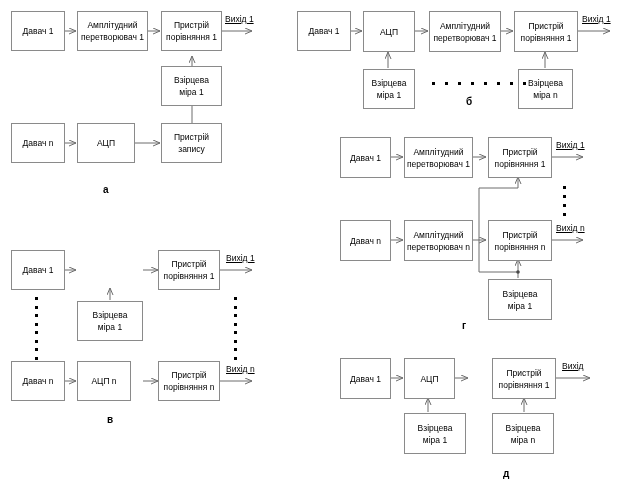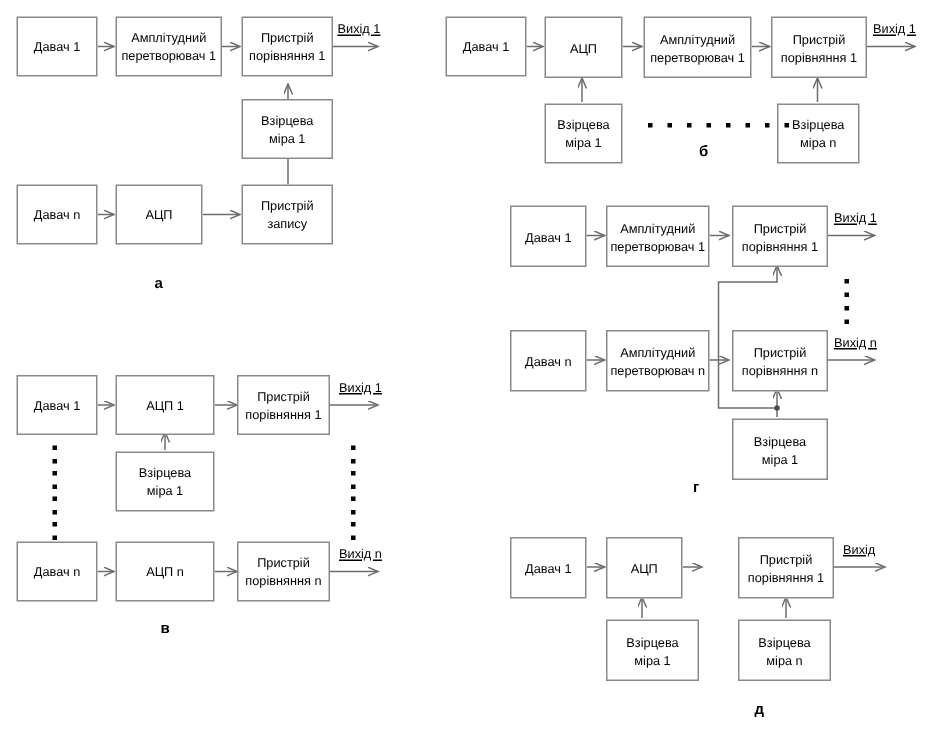--- a/index.html
+++ b/index.html
@@ -132,36 +132,33 @@
       <div class="doth" style="left: 484px; top: 82px;"></div>
       <div class="doth" style="left: 497px; top: 82px;"></div>
       <div class="doth" style="left: 510px; top: 82px;"></div>
       <div class="doth" style="left: 523px; top: 82px;"></div>
     </div>
   <div class="cap" style="left:466px;top:96px;">б</div>
 
   <div class="box" style="left:11px;top:250px;width:54px;height:40px;">
     <span>Давач 1</span>
   </div>
-  <div class="box" style="left:77px;top:250px;width:66px;height:40px;">
-    <span>АЦП 1</span>
-  </div>
   <div class="box" style="left:158px;top:250px;width:62px;height:40px;">
     <span>Пристрій</span>
     <span>порівняння 1</span>
   </div>
   <div class="olabel" style="left:226px;top:253px;">Вихід 1</div>
   <div class="box" style="left:77px;top:301px;width:66px;height:40px;">
     <span>Взірцева</span>
     <span>міра 1</span>
   </div>
   <div class="box" style="left:11px;top:361px;width:54px;height:40px;">
     <span>Давач n</span>
   </div>
-  <div class="box" style="left:77px;top:361px;width:66px;height:40px;">
+  <div class="box" style="left:77px;top:361px;width:54px;height:40px;">
     <span>АЦП n</span>
   </div>
   <div class="box" style="left:158px;top:361px;width:62px;height:40px;">
     <span>Пристрій</span>
     <span>порівняння n</span>
   </div>
   <div class="olabel" style="left:226px;top:364px;">Вихід n</div>
   <div id="v-dots-left">
       <div class="dotv" style="left: 35px; top: 297px;"></div>
       <div class="dotv" style="left: 35px; top: 305.5px;"></div>

